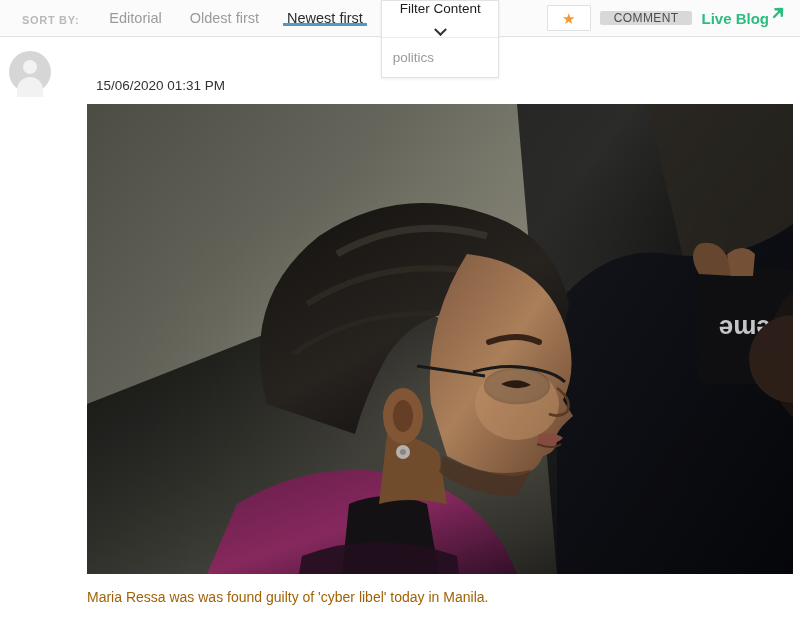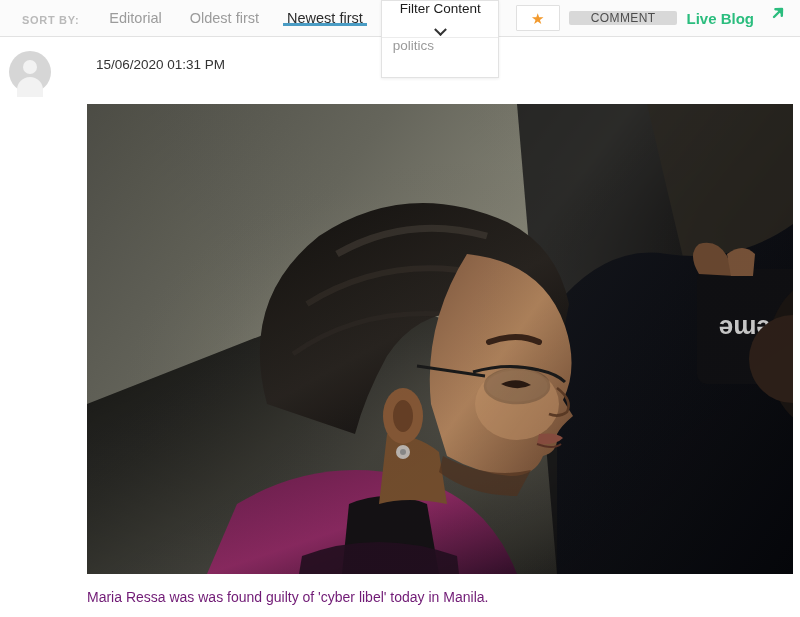--- a/index.html
+++ b/index.html
@@ -81,21 +81,21 @@
   .chev {
     display: inline-block;
     width: 9px; height: 9px;
     border-right: 2px solid #333;
     border-bottom: 2px solid #333;
     transform: rotate(45deg) translate(-2px,-2px);
   }
   .filter-item {
     height: 40px;
     display: flex;
-    align-items: flex-start;
+    align-items: center;
     padding: 0 11px;
     font-size: 13.5px;
     color: #9a9a9a;
     cursor: pointer;
     border-top: 1px solid #ececec;
   }
   .filter-item:first-of-type { border-top: none; }
 
   .topbar-spacer { flex: 1 1 auto; }
 
@@ -112,42 +112,42 @@
     display: flex; align-items: center; justify-content: center;
     cursor: pointer;
     border-radius: 1px;
   }
   .star-glyph { color: #f29a2e; font-size: 15px; line-height: 1; }
   .comment-btn {
     height: 14px;
     background: #d8d8d8;
     border: none;
     border-radius: 2px;
-    padding: 0 22px;
+    padding: 0 14px;
     font-size: 12px;
     letter-spacing: 0.4px;
     color: #4d4d4d;
     font-family: "Liberation Sans", sans-serif;
     cursor: pointer;
   }
   .liveblog {
-    display: flex; align-items: center; gap: 17px;
+    display: flex; align-items: center; gap: 2px;
     color: #2bbd7e;
     font-size: 15px;
     font-weight: bold;
     cursor: pointer;
     padding-right: 2px;
   }
   .arrow-ico { display: block; margin-top: -7px; }
 
   
   .post { position: relative; padding: 0; }
   .post-head {
     display: flex;
-    align-items: flex-start;
+    align-items: flex-end;
     padding: 14px 0 0 0;
   }
   .avatar {
     width: 42px; height: 42px;
     margin-left: 9px;
     border-radius: 50%;
     background: #d6d6d6;
     position: relative;
     flex: 0 0 42px;
   }
@@ -182,21 +182,21 @@
     width: 706px;
     height: 470px;
     position: relative;
     overflow: hidden;
     background: #0b0b0b;
   }
   .photo svg { display: block; width: 100%; height: 100%; }
 
   .caption {
     font-size: 14px;
-    color: #701a75;
+    color: #a16207;
     padding-top: 13px;
     line-height: 1.45;
   }
   .bodytext {
     font-size: 14px;
     color: #1a1a1a;
     padding-top: 17px;
     line-height: 1.5;
     max-width: 690px;
   }

